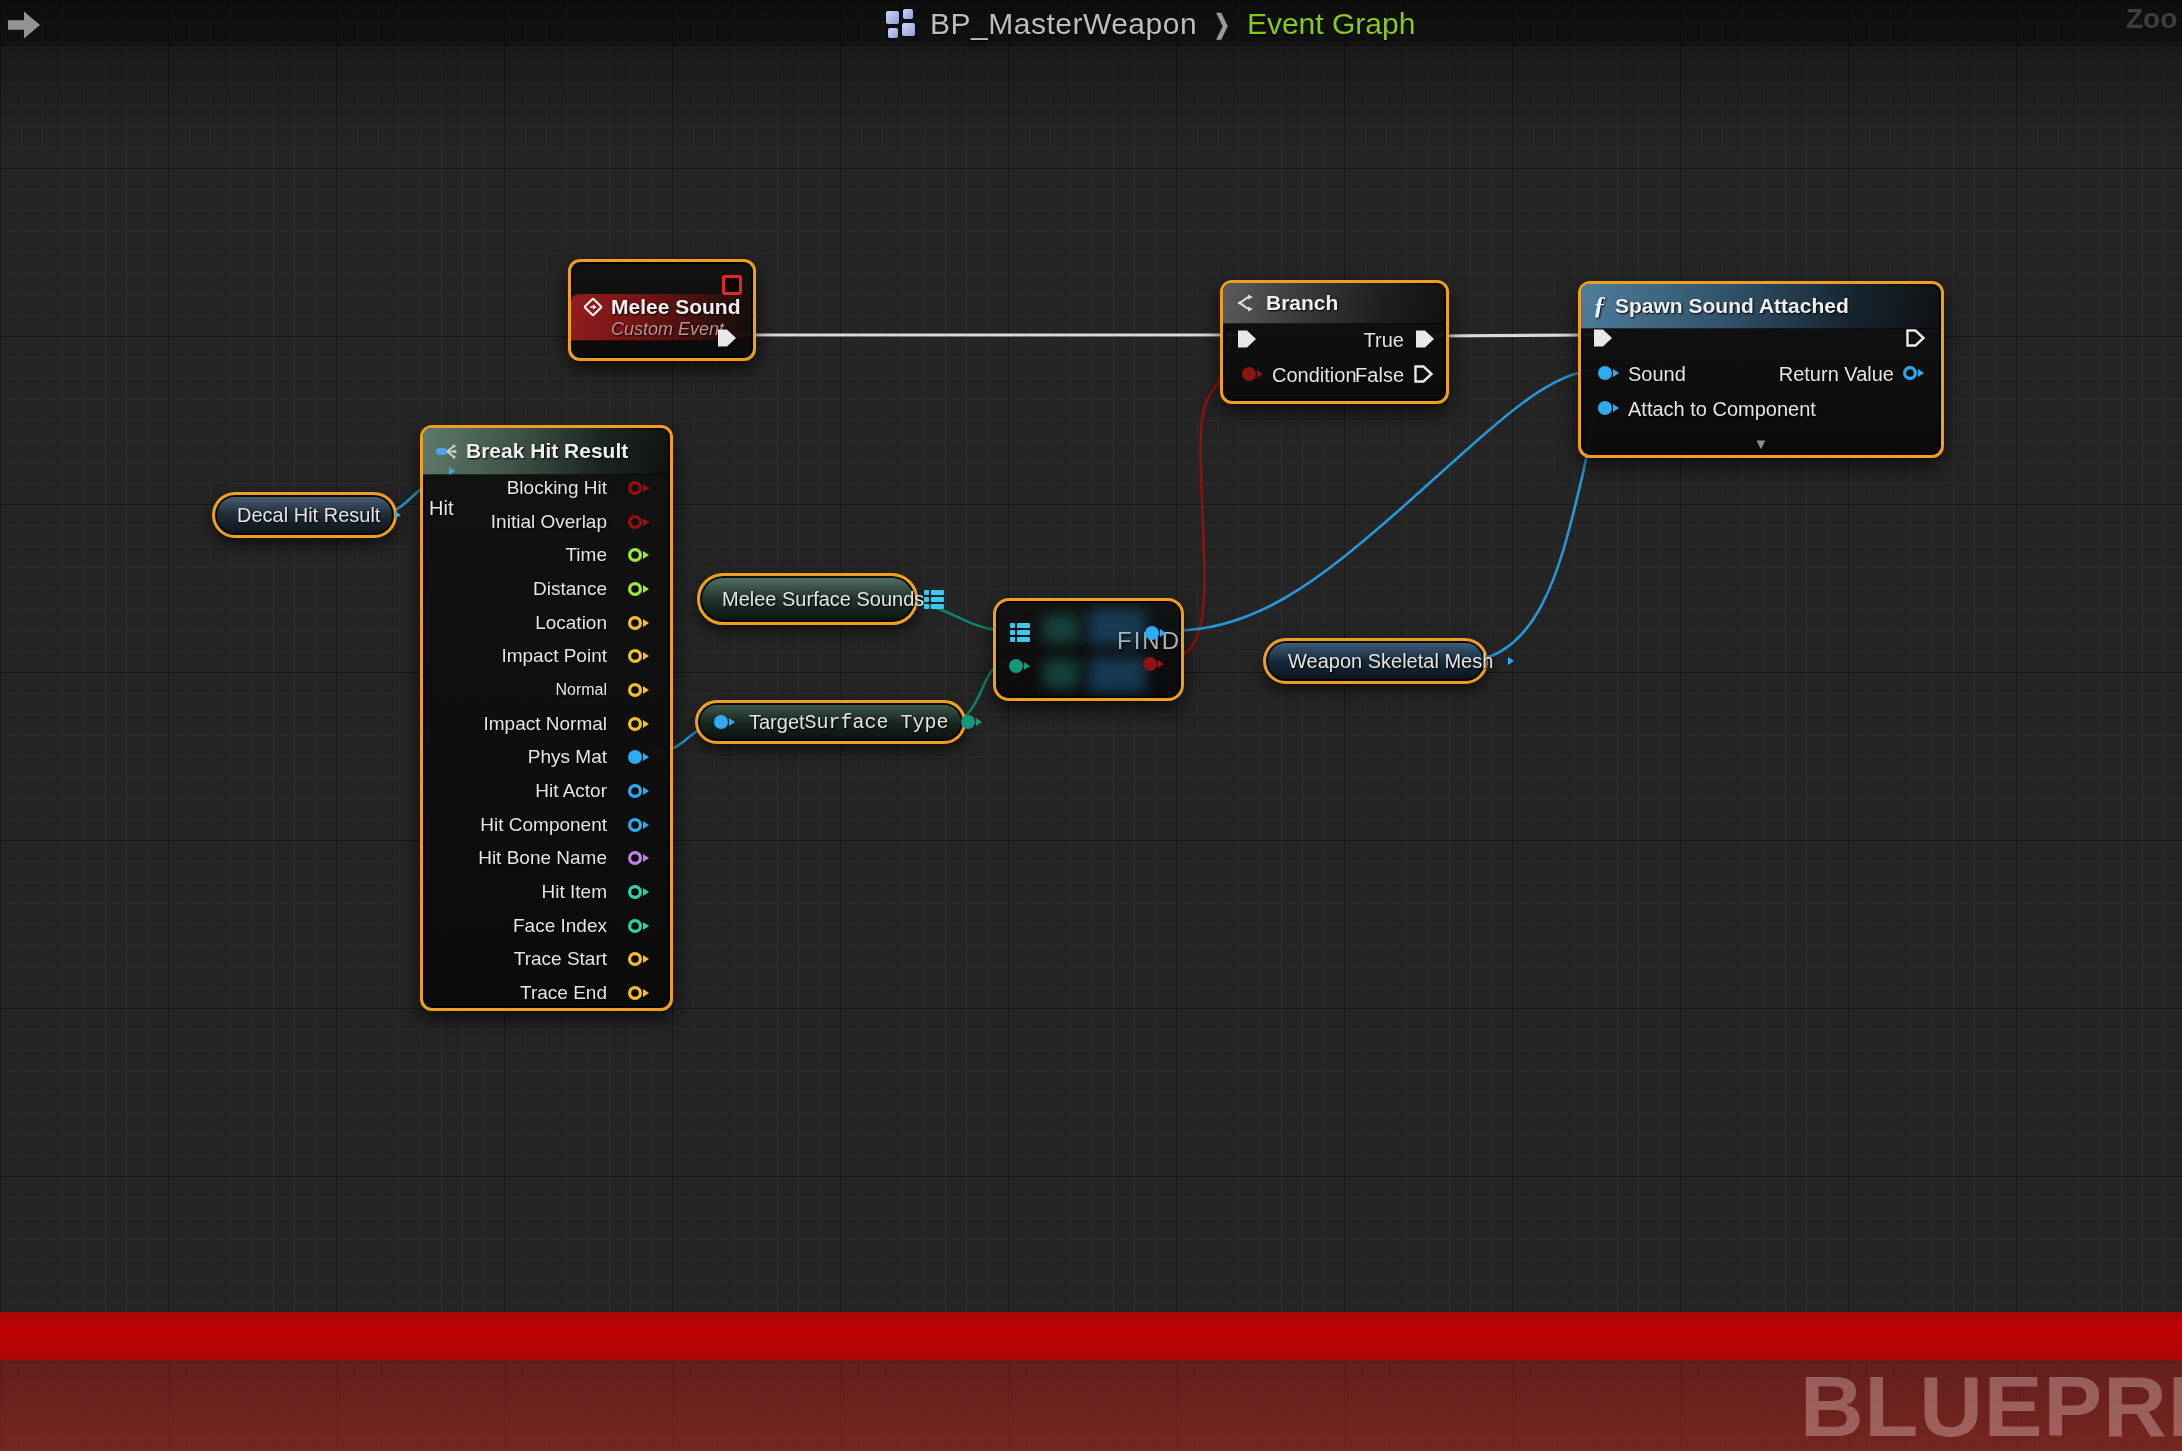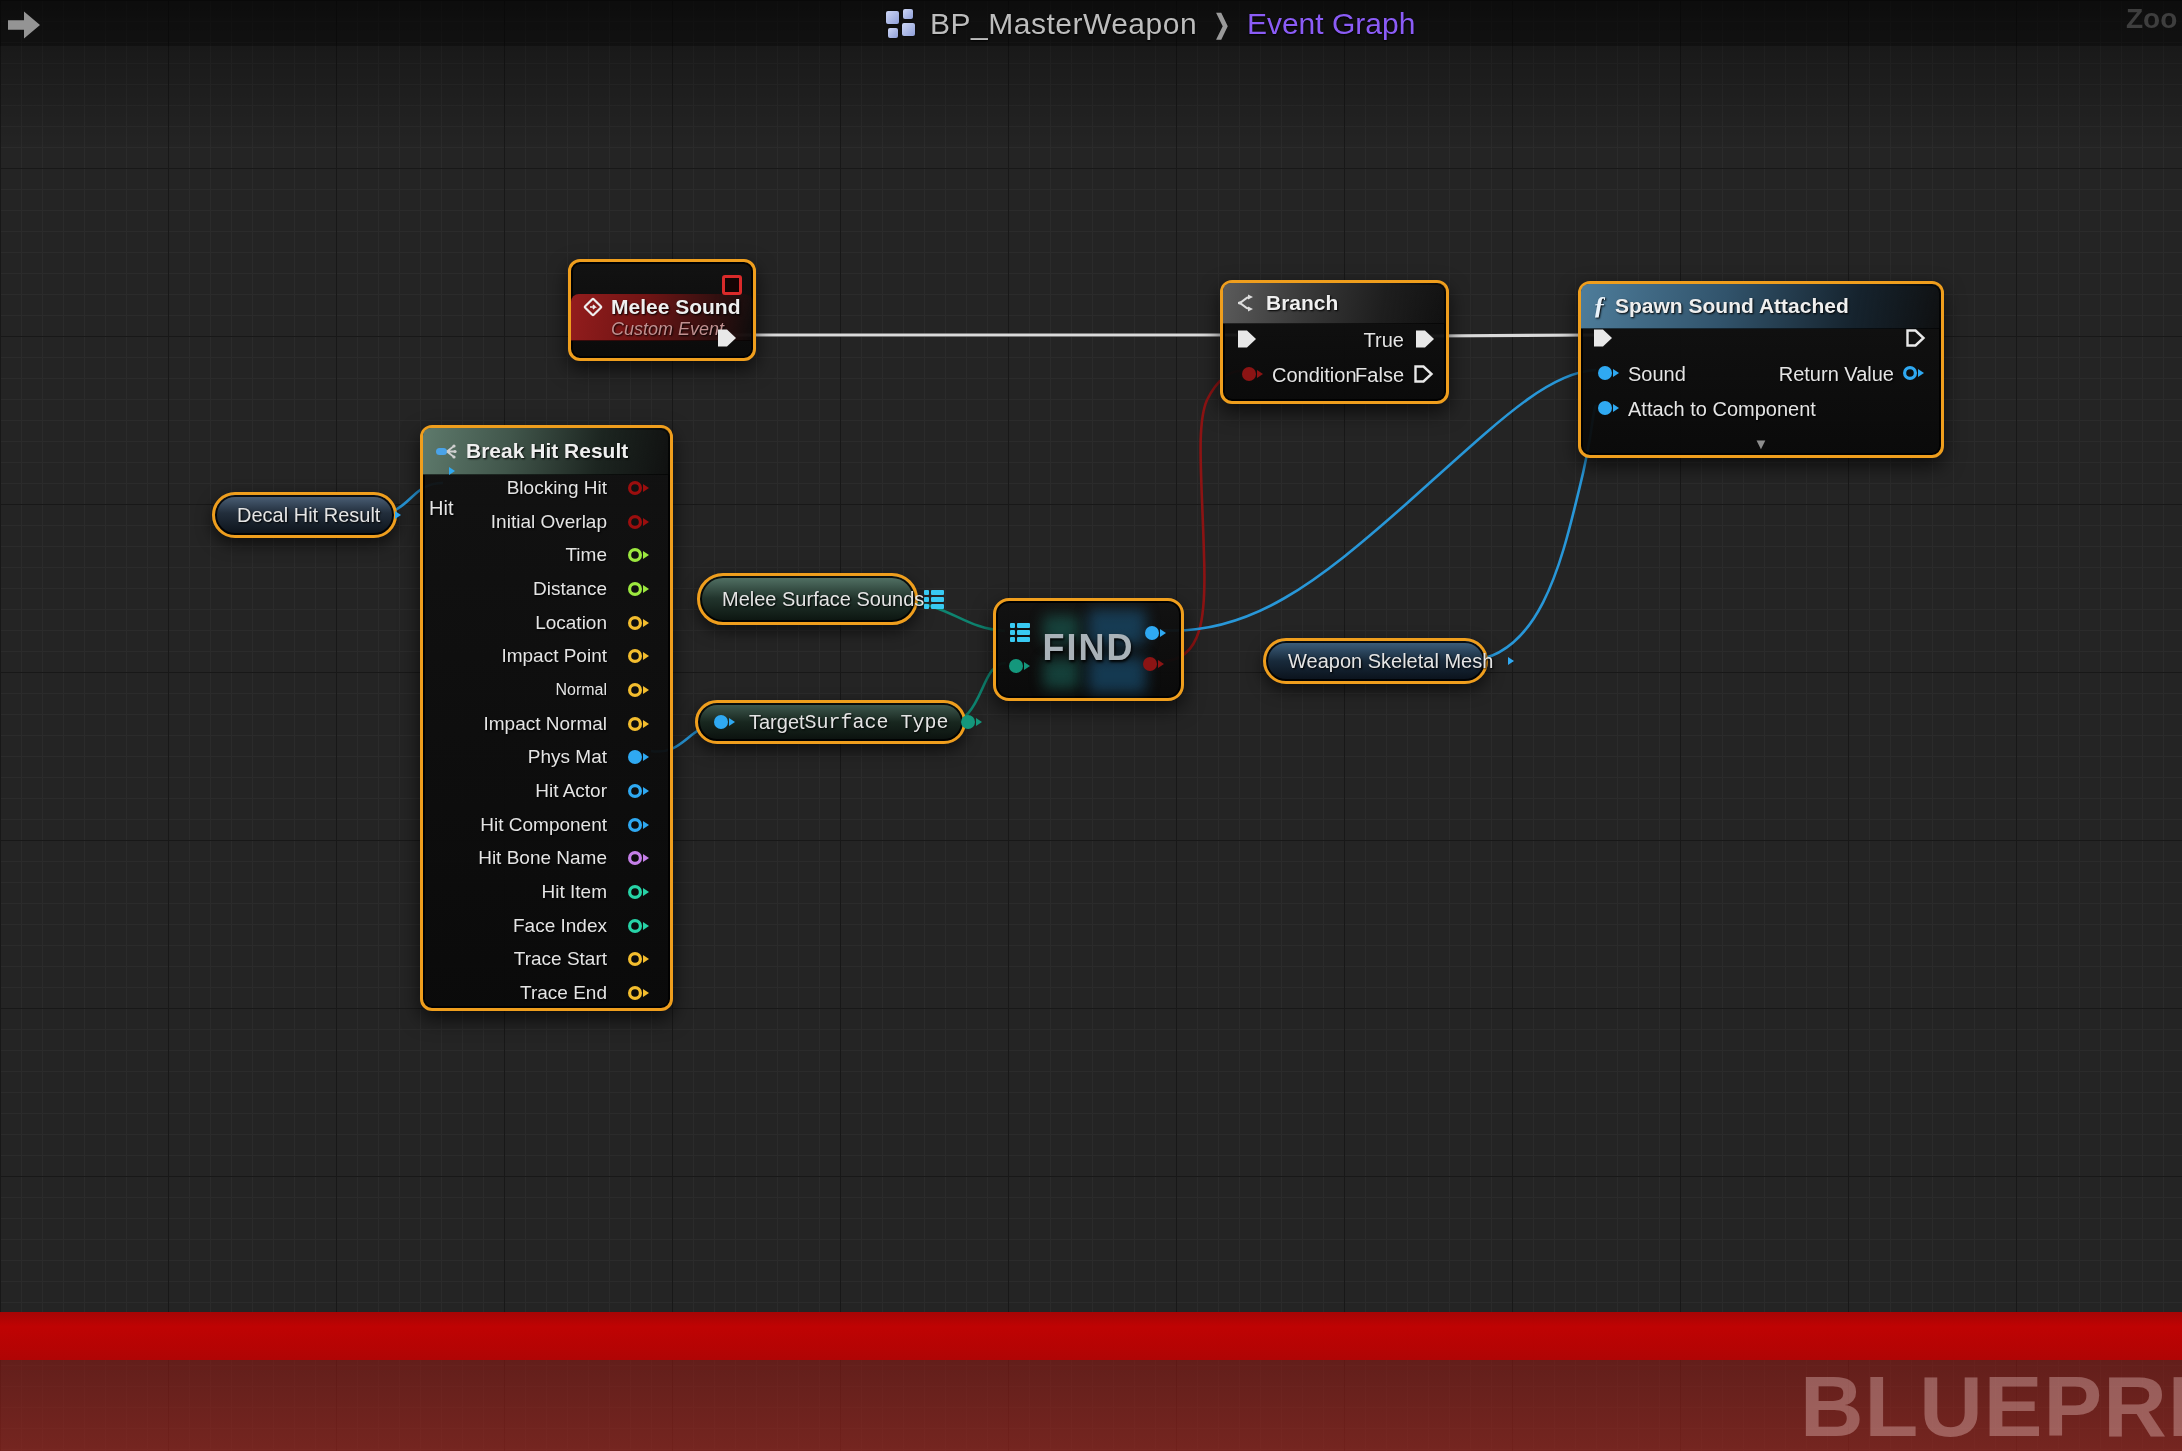--- a/index.html
+++ b/index.html
@@ -25,21 +25,21 @@
   .topbar{position:absolute;left:0;top:0;width:2182px;height:46px;background:rgba(5,5,5,.38);z-index:20;}
   .breadcrumb{position:absolute;left:886px;top:7px;display:flex;align-items:center;gap:14px;z-index:21;}
   .bp-icon{position:relative;width:30px;height:30px;}
   .bp-icon i{position:absolute;background:linear-gradient(135deg,#cdd6f5,#8f9fd8);border-radius:2px;box-shadow:0 0 2px rgba(0,0,0,.8);}
   .bp-icon .a{left:0;top:2px;width:13px;height:13px;}
   .bp-icon .b{left:17px;top:0;width:10px;height:10px;}
   .bp-icon .c{left:2px;top:19px;width:10px;height:10px;}
   .bp-icon .d{left:16px;top:14px;width:13px;height:13px;}
   .crumb-root{font-size:30px;color:#bdbdbd;letter-spacing:.5px;text-shadow:0 1px 2px #000;}
   .crumb-sep{font-size:26px;color:#9a9a9a;font-weight:bold;transform:scaleX(.75);}
-  .crumb-cur{font-size:30px;color:#8b5cf6;text-shadow:0 1px 2px #000;}
+  .crumb-cur{font-size:30px;color:#84cc16;text-shadow:0 1px 2px #000;}
   .zoom-ind{position:absolute;left:2126px;top:3px;font-size:28px;font-weight:bold;color:#3e3e3e;z-index:21;white-space:nowrap;}
   .nav-arrow{position:absolute;left:8px;top:8px;width:32px;height:34px;background:#949494;z-index:21;
     clip-path:polygon(0 36%,50% 36%,50% 10%,100% 50%,50% 90%,50% 64%,0 64%);
     filter:drop-shadow(1px 2px 2px rgba(0,0,0,.7));}
   
   .red-bar{position:absolute;left:0;top:1312px;width:2182px;height:48px;background:linear-gradient(180deg,#a50505,#bf0303 30%,#b00404);z-index:4;}
   .red-tint{position:absolute;left:0;top:1360px;width:2182px;height:91px;background:linear-gradient(180deg,rgba(141,27,21,.60),rgba(160,38,30,.65));z-index:4;}
   .watermark{position:absolute;left:1800px;top:1356px;font-size:88px;font-weight:bold;letter-spacing:1px;
     color:rgba(235,195,192,.38);z-index:5;white-space:nowrap;transform:scaleY(.96);}
   
@@ -76,21 +76,21 @@
   .pill-slate{background:linear-gradient(180deg,#4e637a 0%,#222e3c 45%,#0c1219 100%);}
   .pill-teal{background:linear-gradient(180deg,#557568 0%,#22352d 48%,#0b140f 100%);}
   .pill-teal2{background:linear-gradient(180deg,#415c52 0%,#18271f 50%,#0a100d 100%);}
   .pill-blue{background:linear-gradient(180deg,#3f6280 0%,#182a3b 50%,#0a111a 100%);}
   
   .map-icon{display:grid;grid-template-columns:5px 13px;grid-auto-rows:5px;gap:2px;}
   .map-icon i{background:var(--pin);border-radius:1px;}
   
   .find-body{position:relative;width:100%;height:100%;overflow:hidden;border-radius:9px;}
   .find-blur{position:absolute;filter:blur(7px);opacity:.55;border-radius:4px;}
-  .find-word{position:absolute;left:0;right:0;top:26px;text-align:center;font-size:36px;font-weight:bold;
+  .find-word{position:absolute;left:0;right:0;top:26px;text-align:right;font-size:24px;font-weight:normal;
     letter-spacing:2px;color:#a9b2b8;text-shadow:1px 2px 3px #000;}
   .expander{position:absolute;left:50%;transform:translateX(-50%);bottom:4px;color:#8d8d8d;font-size:15px;line-height:1;}
   .delegate{position:absolute;width:14px;height:14px;border:3.5px solid #da2a2a;background:#140404;border-radius:3px;}
   .hicon{flex:0 0 auto;display:flex;align-items:center;}
 </style>
 </head>
 <body>
 
 <div class="canvas"></div>
 

